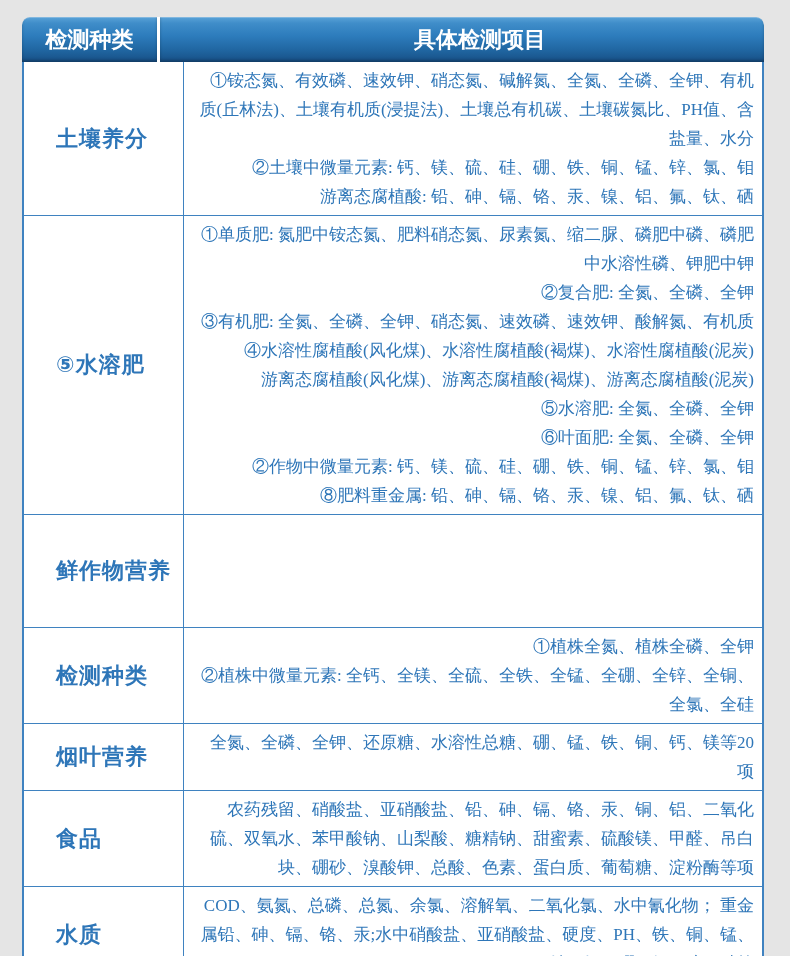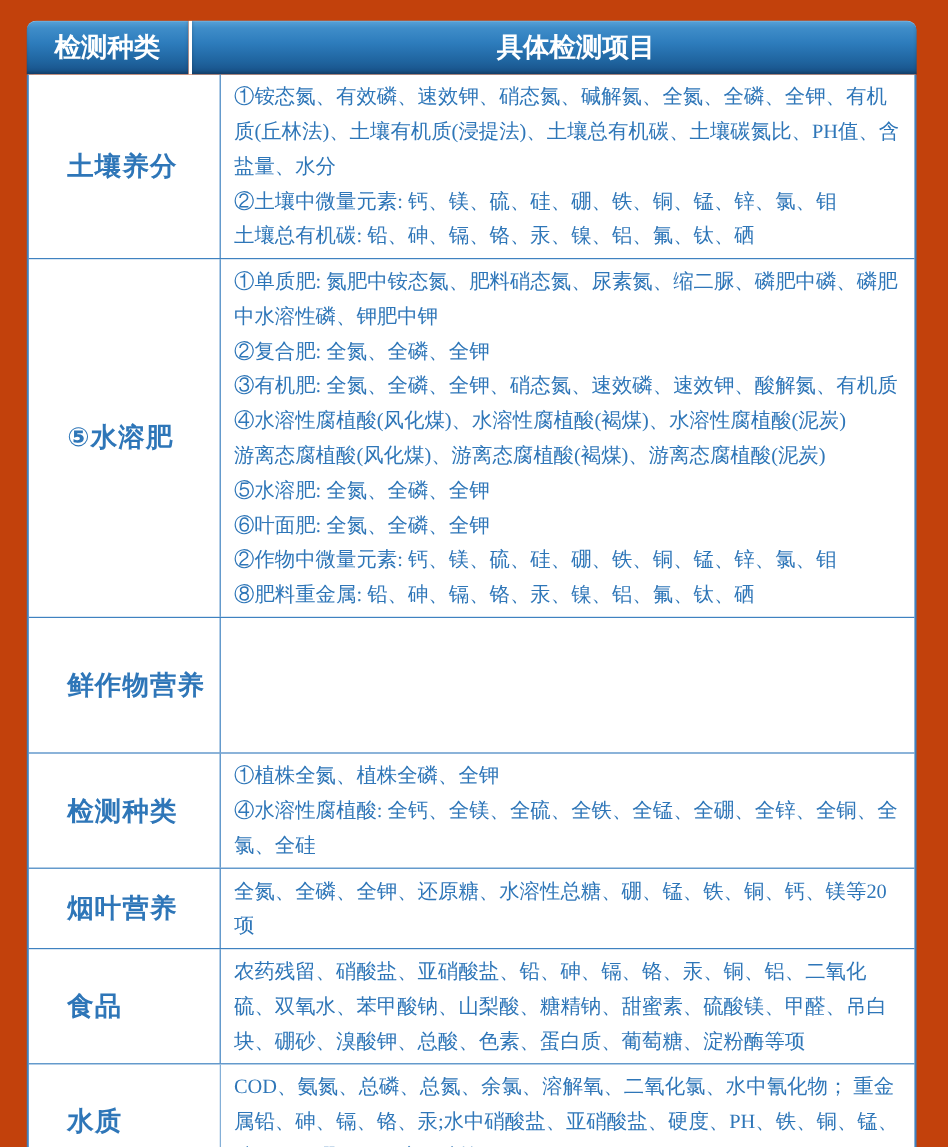--- a/index.html
+++ b/index.html
@@ -5,22 +5,23 @@
   html, body {
     margin: 0;
     padding: 0;
     background: #ffffff;
     font-family: "Liberation Sans", "DejaVu Sans", sans-serif;
   }
   .page {
     position: relative;
     width: 790px;
     height: 956px;
-    background: #c2410c;
+    background: #e5e5e5;
     overflow: hidden;
+    text-align: right;
   }
   .tbl {
     position: absolute;
     left: 22px;
     top: 17px;
     width: 742px;
   }
   
   .thead {
     display: flex;
@@ -105,21 +106,21 @@
     <div class="thead">
       <div class="th th1">检测种类</div>
       <div class="th th2">具体检测项目</div>
     </div>
     <div class="tbody" id="tbody">
   <div class="row">
     <div class="cat">土壤养分</div>
     <div class="items">
             <div class="item-line">①铵态氮、有效磷、速效钾、硝态氮、碱解氮、全氮、全磷、全钾、有机质(丘林法)、土壤有机质(浸提法)、土壤总有机碳、土壤碳氮比、PH值、含盐量、水分</div>
             <div class="item-line">②土壤中微量元素: 钙、镁、硫、硅、硼、铁、铜、锰、锌、氯、钼</div>
-            <div class="item-line">土壤总有机碳: 铅、砷、镉、铬、汞、镍、铝、氟、钛、硒</div>
+            <div class="item-line">游离态腐植酸: 铅、砷、镉、铬、汞、镍、铝、氟、钛、硒</div>
           </div>
   </div>
 
   <div class="row">
     <div class="cat">⑤水溶肥</div>
     <div class="items">
             <div class="item-line">①单质肥: 氮肥中铵态氮、肥料硝态氮、尿素氮、缩二脲、磷肥中磷、磷肥中水溶性磷、钾肥中钾</div>
             <div class="item-line">②复合肥: 全氮、全磷、全钾</div>
             <div class="item-line">③有机肥: 全氮、全磷、全钾、硝态氮、速效磷、速效钾、酸解氮、有机质</div>
             <div class="item-line">④水溶性腐植酸(风化煤)、水溶性腐植酸(褐煤)、水溶性腐植酸(泥炭)</div>
@@ -132,21 +133,21 @@
   </div>
 
   <div class="row">
     <div class="cat">鲜作物营养</div>
   </div>
 
   <div class="row">
     <div class="cat">检测种类</div>
     <div class="items">
             <div class="item-line">①植株全氮、植株全磷、全钾</div>
-            <div class="item-line">④水溶性腐植酸: 全钙、全镁、全硫、全铁、全锰、全硼、全锌、全铜、全氯、全硅</div>
+            <div class="item-line">②植株中微量元素: 全钙、全镁、全硫、全铁、全锰、全硼、全锌、全铜、全氯、全硅</div>
           </div>
   </div>
 
   <div class="row">
     <div class="cat">烟叶营养</div>
     <div class="items">
             <div class="item-line">全氮、全磷、全钾、还原糖、水溶性总糖、硼、锰、铁、铜、钙、镁等20项</div>
           </div>
   </div>
 

